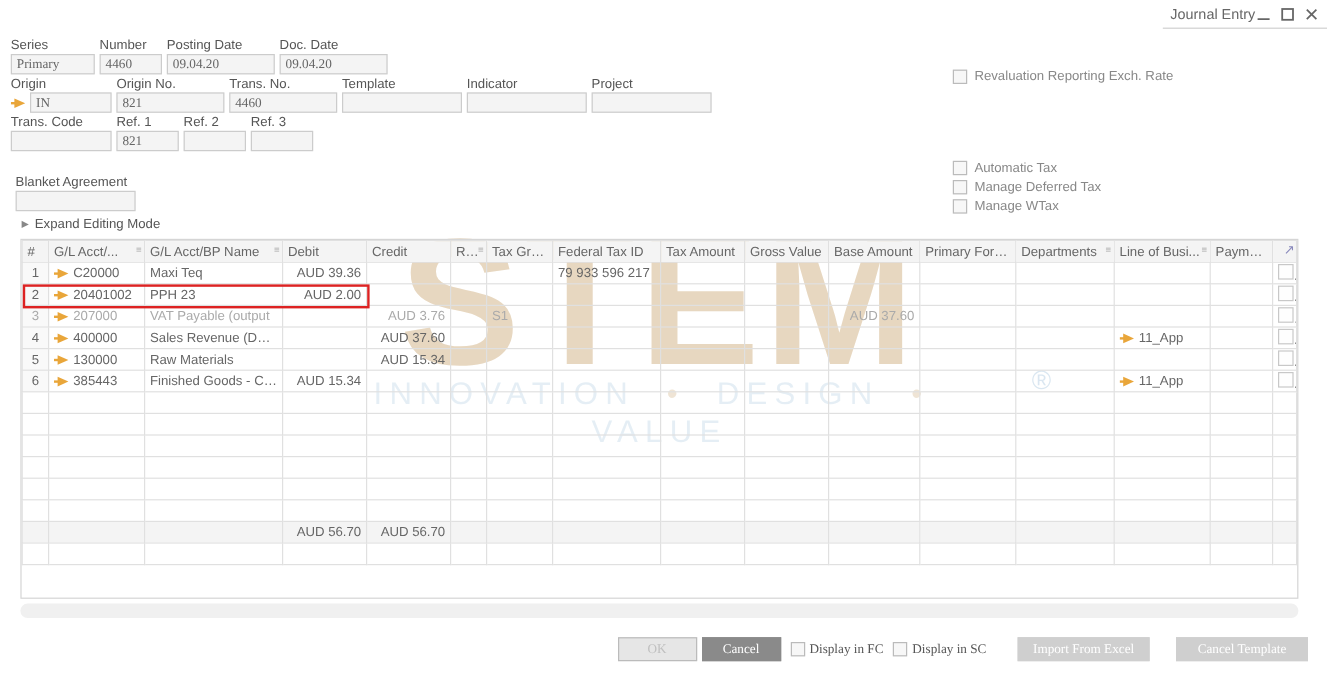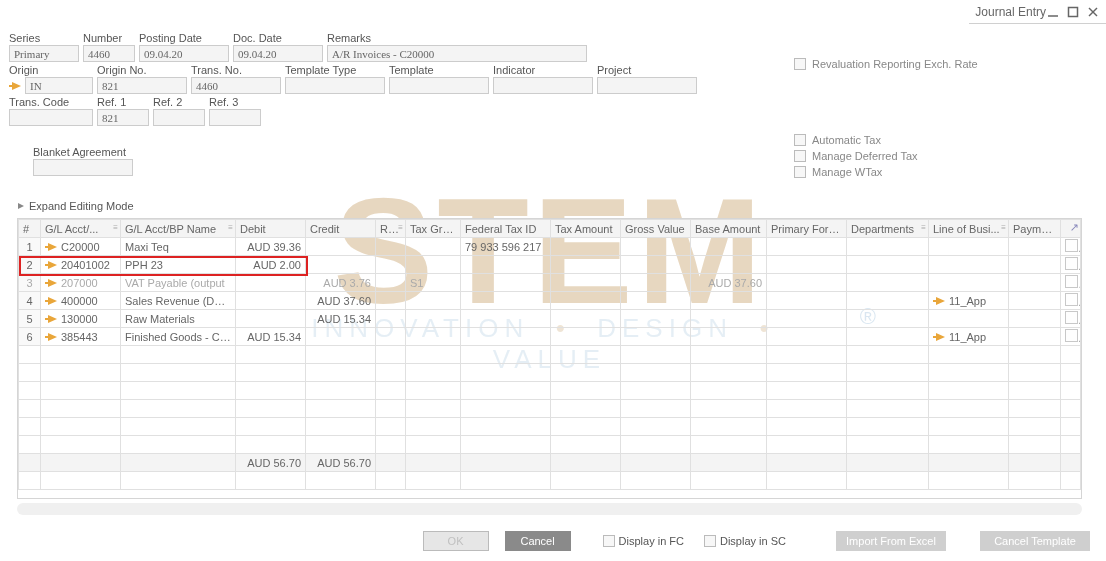--- a/index.html
+++ b/index.html
@@ -40,21 +40,21 @@
     display: flex; align-items: center;
   }
   .input.readonly { background: #f4f4f4; color: #666; font-family: Liberation Serif, serif; }
   .origin-arrow { display: inline-flex; align-items: center; margin-right: 2px; }
 
   .checkbox-row { display: flex; align-items: center; gap: 6px; color: #888; font-size: 11px; }
   .cbx { width: 12px; height: 12px; border: 1px solid #bbb; background: #f7f7f7; display: inline-block; }
   .rightpanel { position: absolute; right: 32px; top: 34px; width: 280px; }
   .rightpanel .checkbox-row { margin-bottom: 4px; }
 
-  .expand { color: #555; font-size: 11px; margin: 24px 0 6px 8px; cursor: pointer; display: flex; align-items: center; gap: 4px; }
+  .expand { color: #555; font-size: 11px; margin: 5px 0 6px 8px; cursor: pointer; display: flex; align-items: center; gap: 4px; }
 
   .gridwrap { margin: 0 8px; border: 1px solid #d5d5d5; flex: 1; min-height: 0; position: relative; }
   table.grid { border-collapse: collapse; width: 1060px; table-layout: fixed; }
   table.grid th, table.grid td {
     border: 1px solid #e0e0e0;
     padding: 0 4px;
     height: 18px;
     font-size: 11px;
     color: #666;
     text-align: left;
@@ -73,21 +73,21 @@
   .highlight-overlay {
     position: absolute;
     border: 2px solid #d22;
     pointer-events: none;
   }
   .chk { width: 13px; height: 13px; border: 1px solid #c8c8c8; background: #fefefe; display: inline-block; }
 
   .totalsrow td { background: #f4f4f4; font-weight: normal; }
   .scroll-h { height: 12px; background: #f0f0f0; margin: 4px 8px 8px 8px; border-radius: 6px; }
 
-  .footer { display: flex; align-items: center; gap: 16px; padding: 8px 16px 10px 16px; }
+  .footer { display: flex; align-items: center; gap: 4px; padding: 8px 16px 10px 16px; font-family: Liberation Serif, serif; }
   .btn {
     min-width: 66px; height: 20px;
     border: 1px solid #bbb;
     background: #e6e6e6;
     color: #666;
     font-size: 11px;
     display: inline-flex; align-items: center; justify-content: center;
     cursor: pointer;
   }
   .btn.primary-dis { background: #e6e6e6; color: #c0c0c0; }
@@ -199,26 +199,20 @@
           <div class="input readonly">
             <span>09.04.20</span>
           </div>
         </div>
       <div class="field" style="width:90px">
           <label>Doc. Date</label>
           <div class="input readonly">
             <span>09.04.20</span>
           </div>
         </div>
-      <div class="field" style="width:260px">
-          <label>Remarks</label>
-          <div class="input readonly">
-            <span>A/R Invoices - C20000</span>
-          </div>
-        </div>
     </div>
 
     <div class="formrow">
       <div class="field" style="width:84px">
         <label>Origin</label>
         <div style="display:flex;align-items:center">
           <span class="origin-arrow">
               <svg width="14" height="10">
                 <polygon points="3,1 12,5 3,9" fill="#e9a63a"></polygon>
                 <rect x="0" y="4" width="4" height="2" fill="#e9a63a"></rect>
@@ -235,26 +229,20 @@
             <span>821</span>
           </div>
         </div>
       <div class="field" style="width:90px">
           <label>Trans. No.</label>
           <div class="input readonly">
             <span>4460</span>
           </div>
         </div>
       <div class="field" style="width:100px">
-          <label>Template Type</label>
-          <div class="input readonly">
-            <span></span>
-          </div>
-        </div>
-      <div class="field" style="width:100px">
           <label>Template</label>
           <div class="input readonly">
             <span></span>
           </div>
         </div>
       <div class="field" style="width:100px">
           <label>Indicator</label>
           <div class="input readonly">
             <span></span>
           </div>
@@ -288,21 +276,21 @@
         </div>
       <div class="field" style="width:52px">
           <label>Ref. 3</label>
           <div class="input readonly">
             <span></span>
           </div>
         </div>
     </div>
 
     <div style="height:18px"></div>
-    <div class="field" style="width:100px; margin-left:24px">
+    <div class="field" style="width:100px; margin-left:4px">
       <label>Blanket Agreement</label>
       <div class="input readonly">
           <span></span>
         </div>
     </div>
 
     <div class="expand">
       <svg width="8" height="8">
           <polygon points="1,1 7,4 1,7" fill="#888"></polygon>
         </svg>

